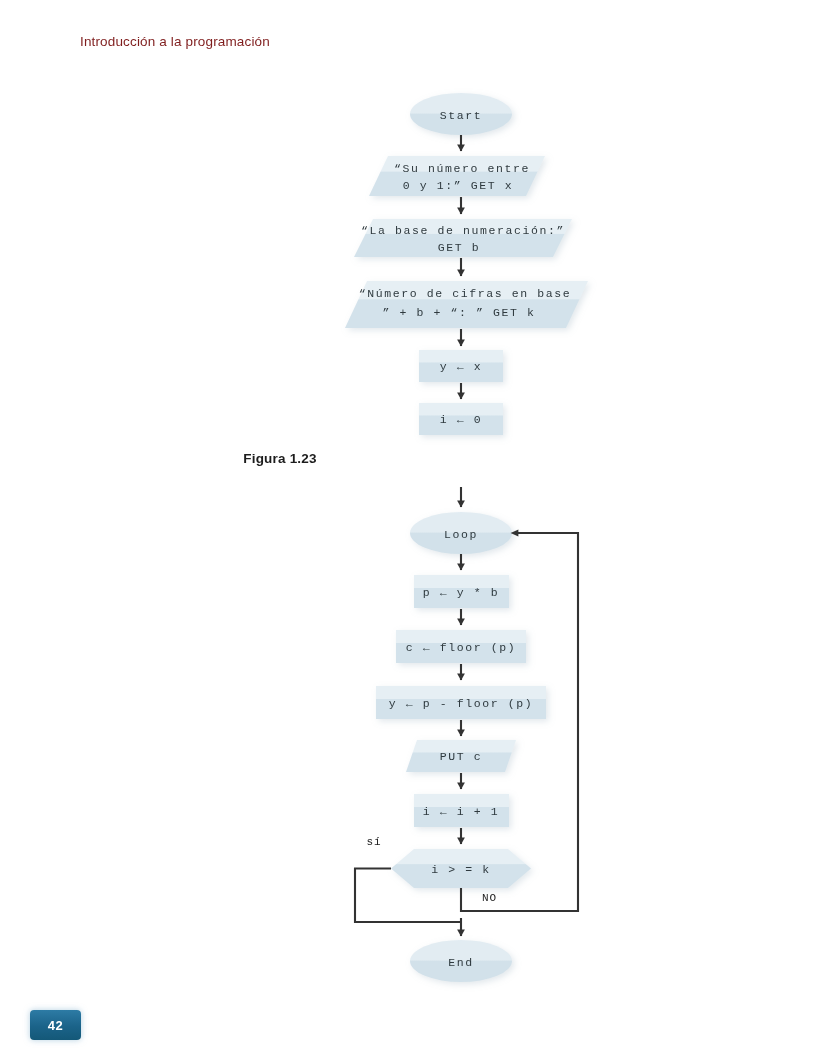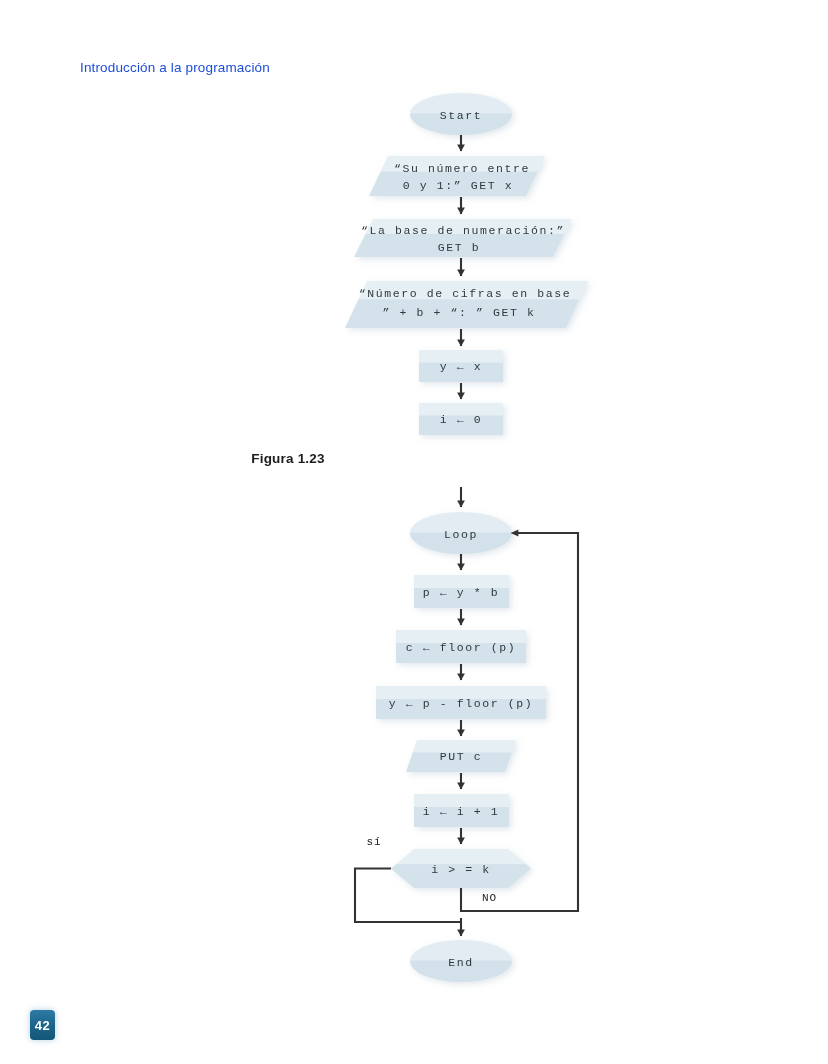--- a/index.html
+++ b/index.html
@@ -11,47 +11,47 @@
     position:relative;
     overflow:hidden;
   }
   .page{
     position:absolute;inset:0;
     background:#ffffff;
   }
   
   .running-head{
     position:absolute;
-    left:80px;top:60px;
+    left:80px;top:34px;
     font-family:"Liberation Sans", sans-serif;
     font-size:13.5px;
-    color:#1d4ed8;
+    color:#7f1d1d;
     letter-spacing:.15px;
     white-space:nowrap;
   }
   
   .page-badge{
     position:absolute;
     left:30px;top:1010px;
-    width:25px;height:30px;
+    width:51px;height:30px;
     border-radius:4px;
     background:linear-gradient(180deg,#2d7ba5 0%,#1b6389 55%,#145878 100%);
     box-shadow:0 0 6px rgba(120,170,200,.55);
     display:flex;align-items:center;justify-content:center;
   }
   .page-badge span{
     color:#ffffff;
     font-family:"Liberation Sans", sans-serif;
     font-size:13px;font-weight:bold;
     letter-spacing:.4px;
   }
   
   .caption{
     position:absolute;
-    width:666px;left:8px;
+    width:666px;left:0;
     text-align:center;
     font-family:"Liberation Sans", sans-serif;
     font-size:13.5px;
     font-weight:bold;
     color:#1d1d1d;
     letter-spacing:.2px;
   }
   #caption-123{top:451px;}
   #caption-124{top:996px;}
   

